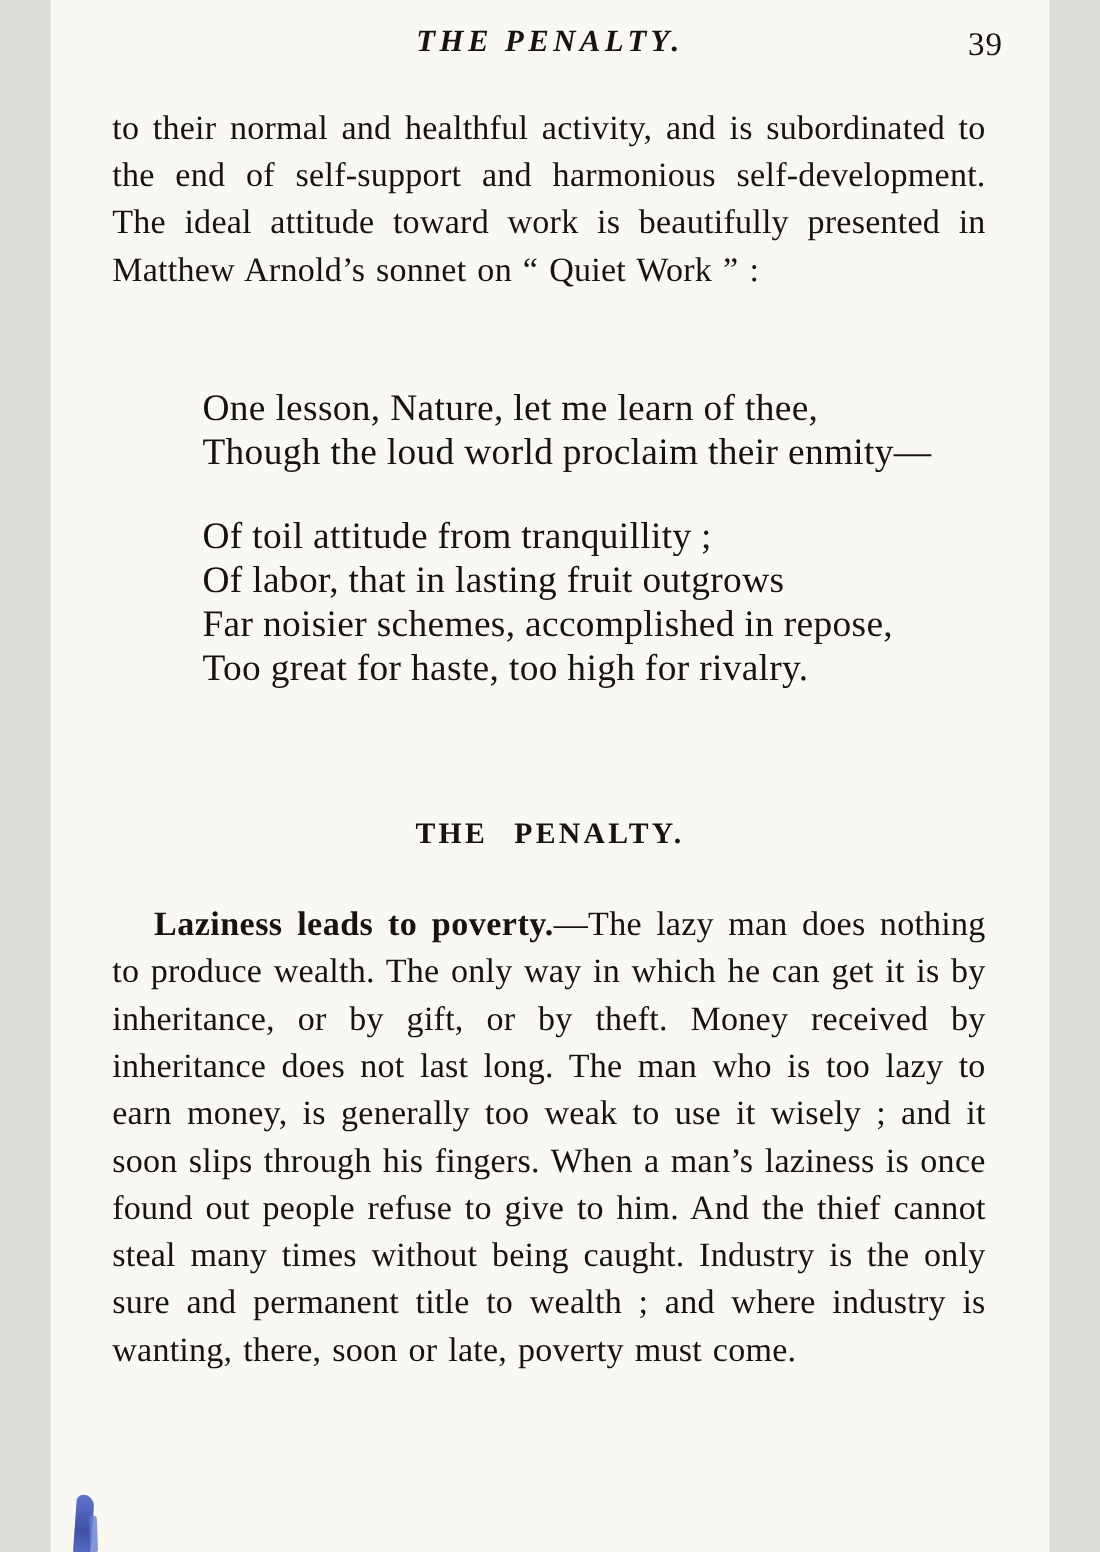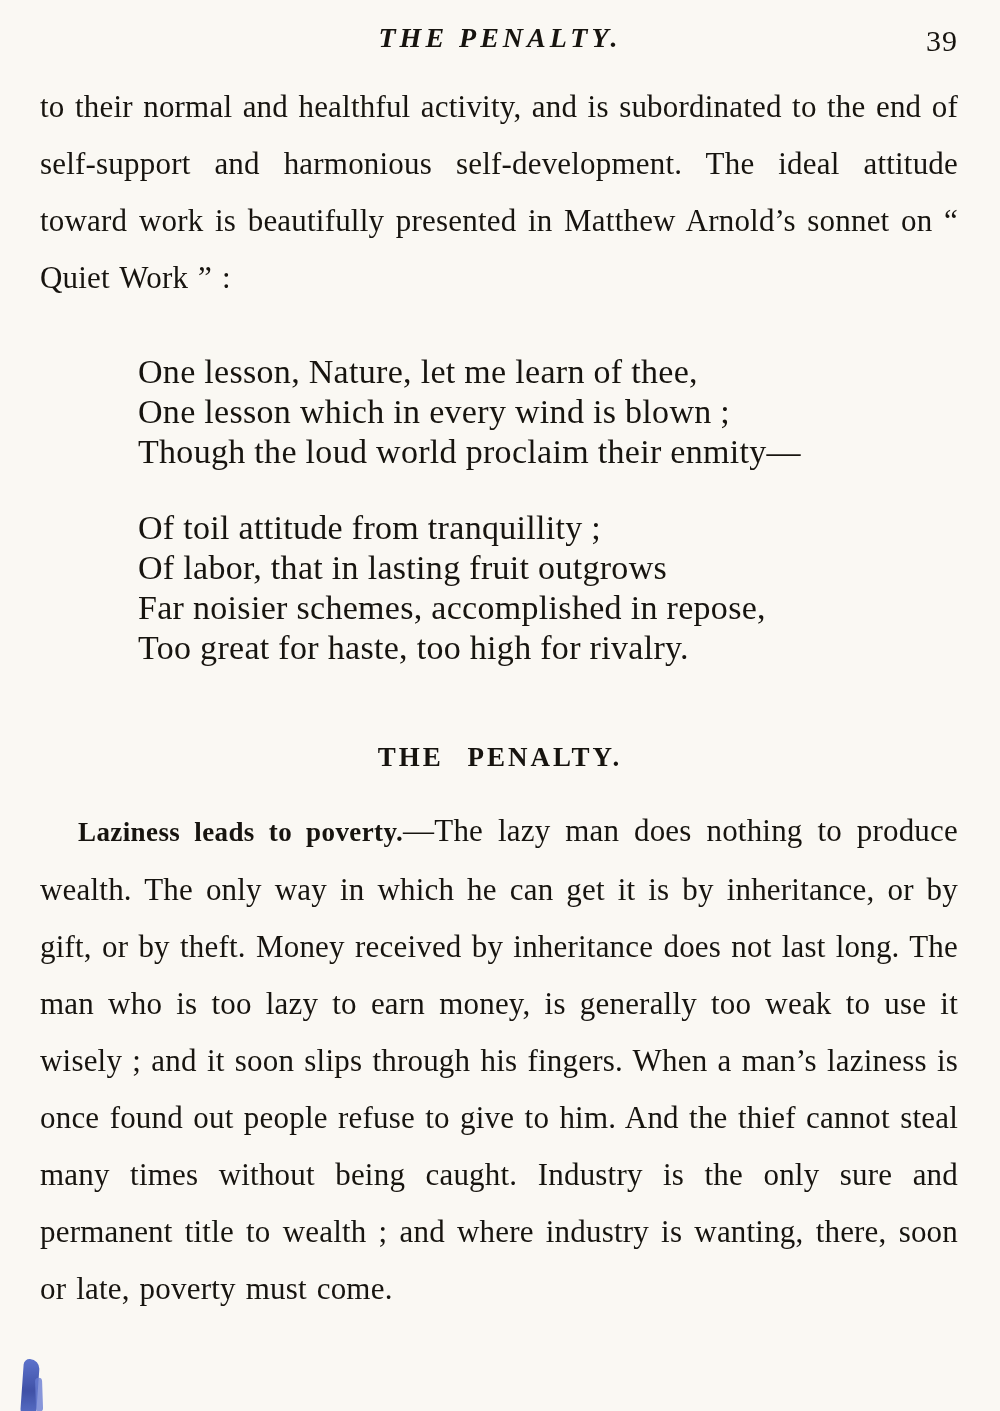--- a/index.html
+++ b/index.html
@@ -5,21 +5,21 @@
   html, body {
     margin: 0;
     padding: 0;
   }
   body {
     background: #dedcd6;
     font-family: "Liberation Serif", "DejaVu Serif", serif;
   }
   .page {
     position: relative;
-    width: 1000px;
+    width: 908px;
     height: 1411px;
     margin: 0 auto;
     background: #faf8f3;
     color: #17140f;
     overflow: hidden;
     box-sizing: border-box;
   }
   .running-header {
     position: absolute;
     top: 22px;
@@ -44,23 +44,23 @@
     font-size: 30px;
     letter-spacing: 1px;
     margin-left: 48px;
   }
   .body-text {
     position: absolute;
     left: 40px;
     right: 42px;
   }
   .para {
-    margin: 0;
+    margin: 16px;
     font-size: 31px;
-    line-height: 57px;
+    line-height: 43px;
     text-align: justify;
     letter-spacing: 0.2px;
     word-spacing: 2px;
   }
   .para-1 {
     top: 78px;
   }
   .poem {
     position: absolute;
     left: 138px;
@@ -87,21 +87,21 @@
     font-weight: bold;
     letter-spacing: 3px;
     word-spacing: 14px;
   }
   .para-2 {
     top: 802px;
     text-indent: 38px;
   }
   .lead-in {
     font-weight: bold;
-    font-size: 27px;
+    font-size: 31px;
     letter-spacing: 0.4px;
   }
   .ink-mark {
     position: absolute;
     left: 22px;
     bottom: -6px;
     width: 16px;
     height: 58px;
     border-radius: 6px 10px 4px 8px;
     background: linear-gradient(175deg, #4d66c9 0%, #2c3f9e 55%, #4a63c4 100%);
@@ -129,21 +129,20 @@
   <div class="running-header">
     <div class="running-title">THE PENALTY.</div>
     <div class="page-number">39</div>
   </div>
 
   <p class="para body-text para-1">to their normal and healthful activity, and is subordinated to the end of self-support and harmonious self-development.  The ideal attitude toward work is beautifully presented in Matthew Arnold’s sonnet on “ Quiet Work ” :</p>
 
   <div class="poem">
     <div class="stanza">
       <div class="poem-line">One lesson, Nature, let me learn of thee,</div>
-      <div class="poem-line">One lesson which in every wind is blown ;</div>
       <div class="poem-line">Though the loud world proclaim their enmity—</div>
     </div>
     <div class="stanza">
       <div class="poem-line">Of toil attitude from tranquillity ;</div>
       <div class="poem-line">Of labor, that in lasting fruit outgrows</div>
       <div class="poem-line">Far noisier schemes, accomplished in repose,</div>
       <div class="poem-line">Too great for haste, too high for rivalry.</div>
     </div>
   </div>
 

